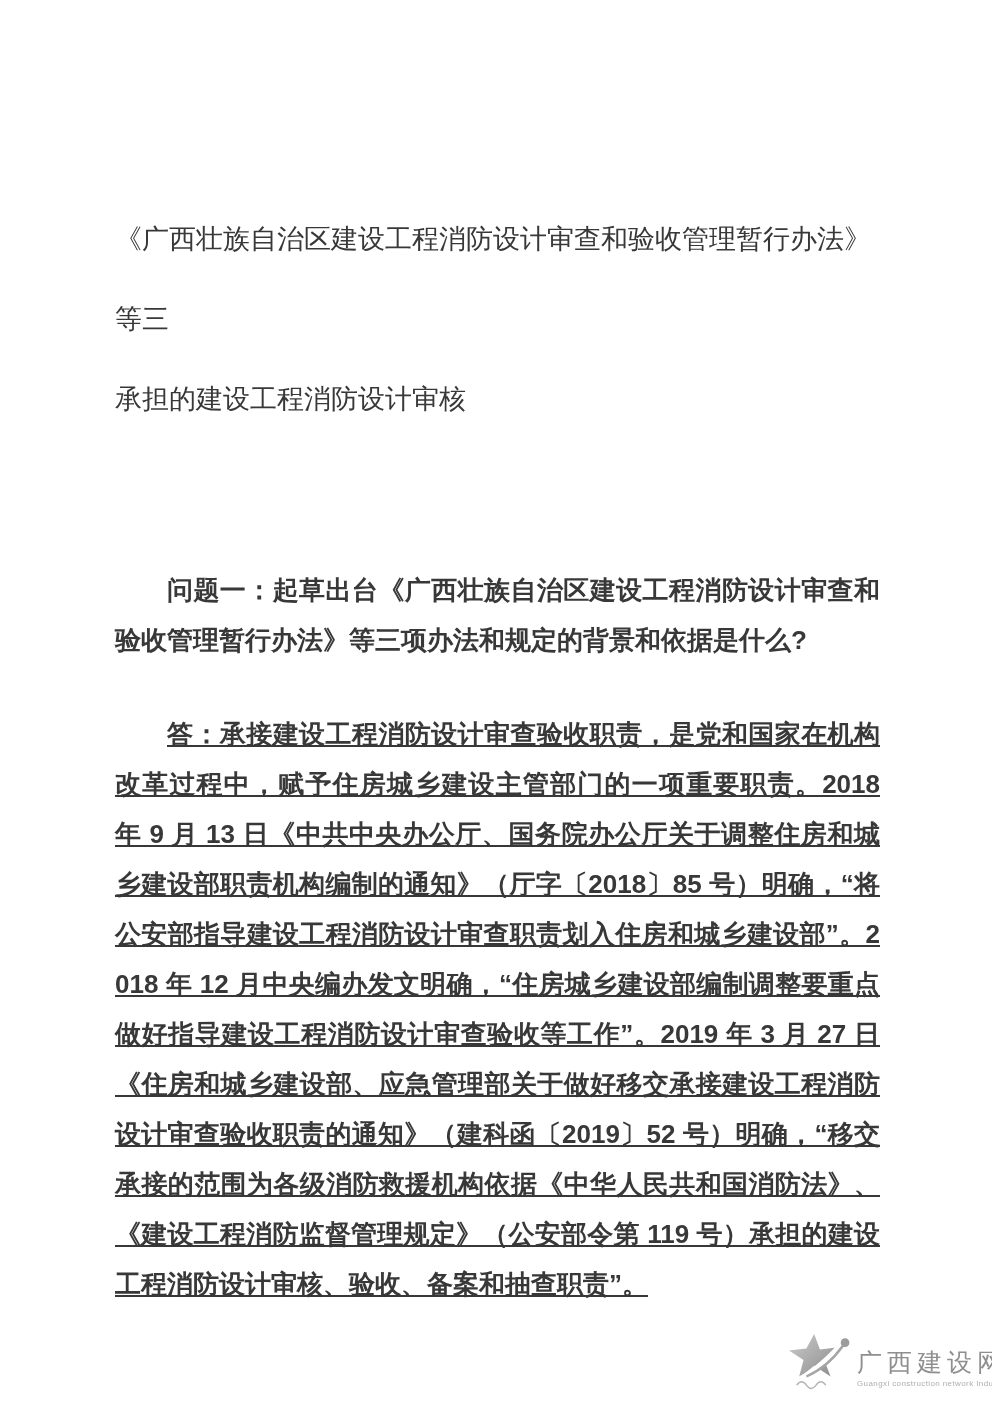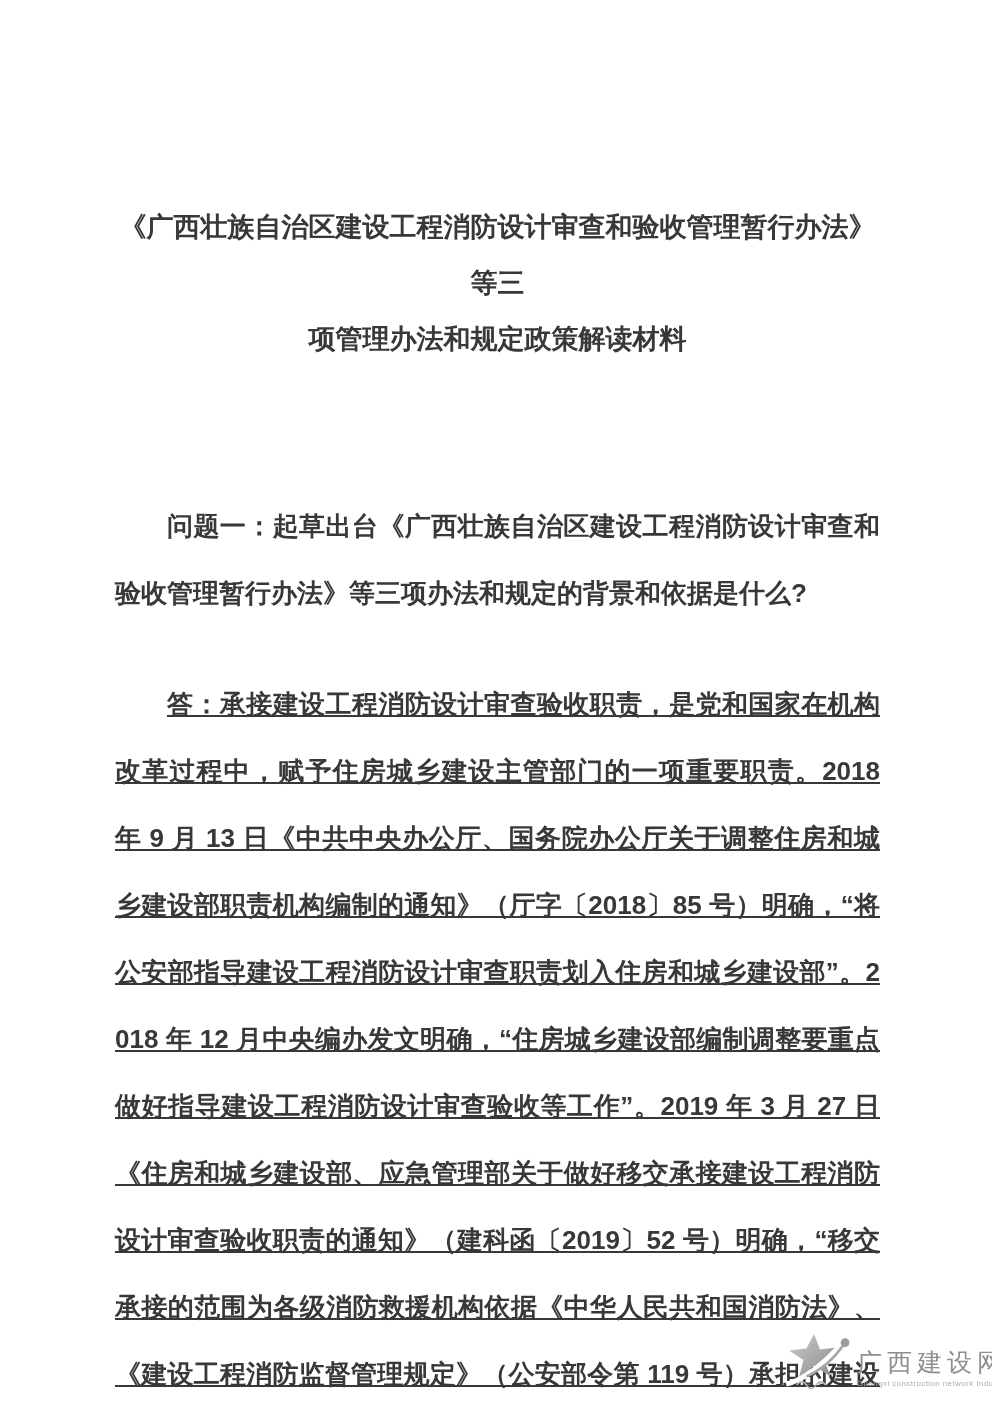--- a/index.html
+++ b/index.html
@@ -12,30 +12,29 @@
     position: relative;
     background: #ffffff;
     overflow: hidden;
     font-family: "Liberation Sans", sans-serif;
     color: #383838;
   }
   .content {
     padding: 199px 112px 0 115px;
   }
   .doc-title {
-    text-align: center;
     font-size: 27px;
-    font-weight: 700;
-    line-height: 56px;
+    font-weight: 400;
+    line-height: 80px;
     color: #383838;
   }
   .para {
     font-size: 26px;
     font-weight: 700;
-    line-height: 67px;
+    line-height: 50px;
     text-align: justify;
     text-indent: 2em;
     color: #383838;
     word-break: break-all;
   }
   .question-para {
     margin-top: 126px;
   }
   .answer-para {
     margin-top: 44px;
@@ -76,21 +75,21 @@
     white-space: nowrap;
   }
 </style>
 </head>
 <body>
 
 <div class="content">
 
   <div class="doc-title">
     <div>《广西壮族自治区建设工程消防设计审查和验收管理暂行办法》等三</div>
-    <div>项管理办法和规定政策解读材料</div>
+    <div>承担的建设工程消防设计审核</div>
   </div>
 
   <p class="para question-para">问题一：起草出台《广西壮族自治区建设工程消防设计审查和验收管理暂行办法》等三项办法和规定的背景和依据是什么?</p>
 
   <p class="para answer-para">答：承接建设工程消防设计审查验收职责，是党和国家在机构改革过程中，赋予住房城乡建设主管部门的一项重要职责。2018 年 9 月 13 日《中共中央办公厅、国务院办公厅关于调整住房和城乡建设部职责机构编制的通知》（厅字〔2018〕85 号）明确，“将公安部指导建设工程消防设计审查职责划入住房和城乡建设部”。2018 年 12 月中央编办发文明确，“住房城乡建设部编制调整要重点做好指导建设工程消防设计审查验收等工作”。2019 年 3 月 27 日《住房和城乡建设部、应急管理部关于做好移交承接建设工程消防设计审查验收职责的通知》（建科函〔2019〕52 号）明确，“移交承接的范围为各级消防救援机构依据《中华人民共和国消防法》、《建设工程消防监督管理规定》（公安部令第 119 号）承担的建设工程消防设计审核、验收、备案和抽查职责”。</p>
 
 </div>
 
 <div class="watermark">
   <svg class="watermark-star" viewBox="0 0 66 60" xmlns="http://www.w3.org/2000/svg" aria-hidden="true">

